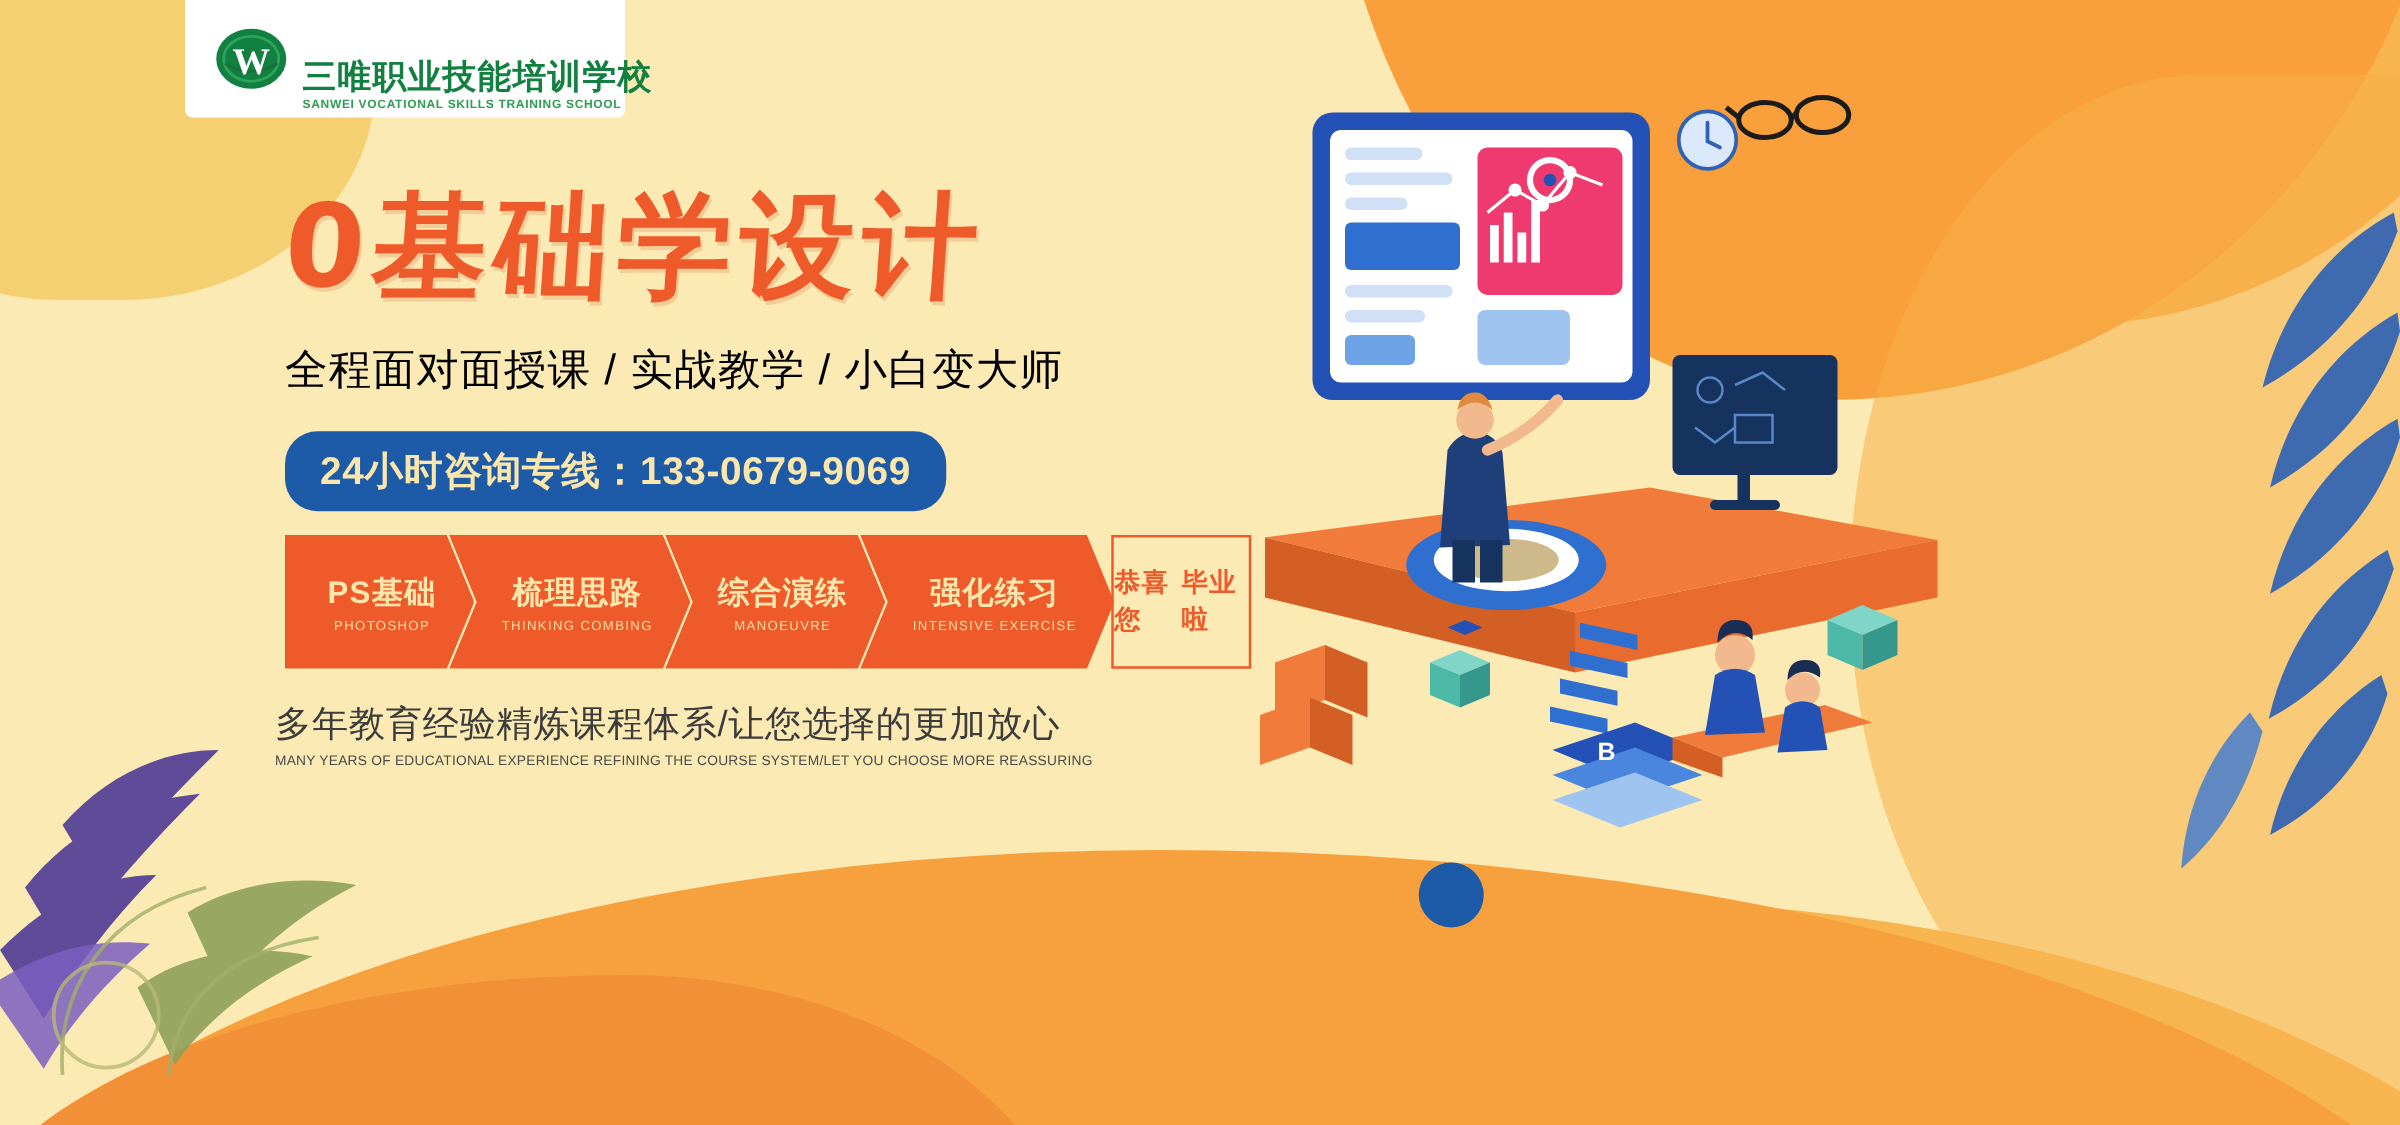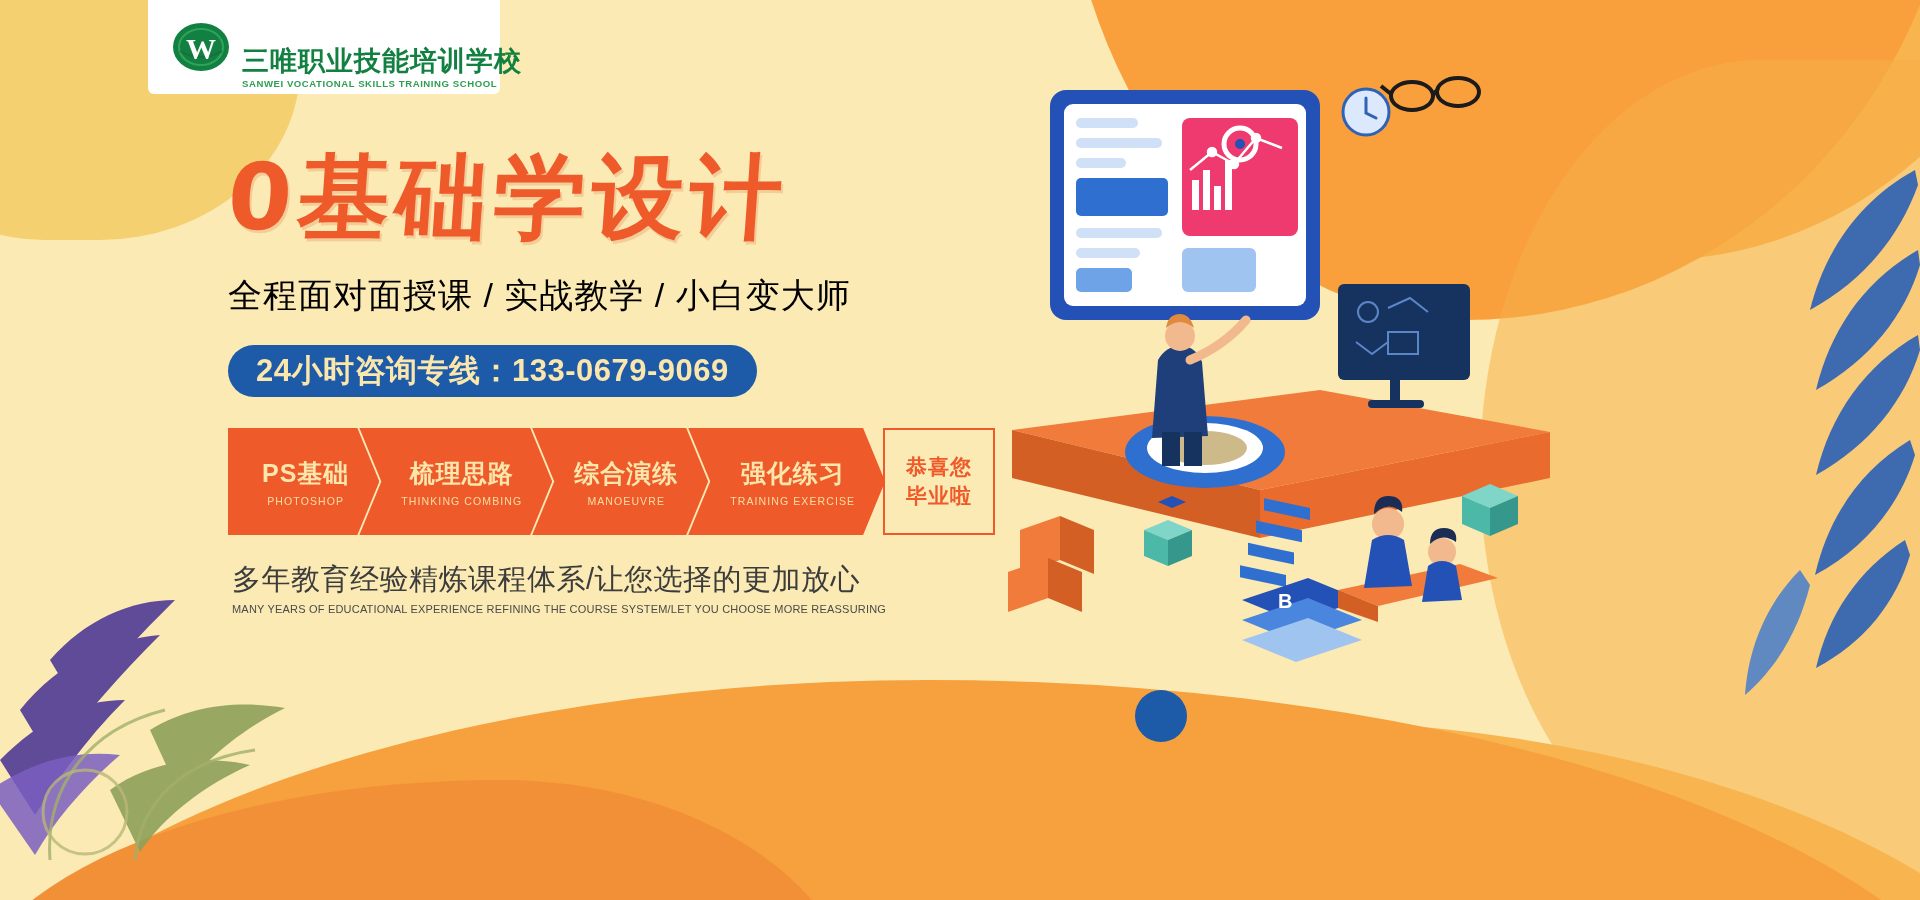--- a/index.html
+++ b/index.html
@@ -81,21 +81,21 @@
   }
   .subhead {
     margin-top:26px;
     font-size:34px; color:#000000; letter-spacing:1px;
     white-space:nowrap; font-weight:400;
   }
   .phone-pill {
     margin-top:26px;
     display:inline-flex; align-items:center; justify-content:center;
     background:#1d5aa8; color:#fbe6ab;
-    height:52px; padding:0 28px; border-radius:26px;
+    height:64px; padding:0 28px; border-radius:26px;
     font-size:31px; font-weight:bold; letter-spacing:.5px;
     white-space:nowrap;
   }
 
   
   .steps {
     position:absolute; left:228px; top:428px;
     display:flex; align-items:stretch; height:107px;
   }
   .step {
@@ -110,26 +110,26 @@
   .step:first-child { clip-path:polygon(0 0, calc(100% - 22px) 0, 100% 50%, calc(100% - 22px) 100%, 0 100%); padding-left:34px; }
   .step-cn { font-size:25px; font-weight:bold; letter-spacing:1px; white-space:nowrap; }
   .step-en { font-size:10.5px; letter-spacing:1.1px; margin-top:5px; white-space:nowrap; opacity:.92;text-align:right; }
 
   .grad-box {
     margin-left:18px;
     border:2px solid #ef5a2b;
     color:#ef5a2b;
     background:transparent;
     width:112px;
-    display:flex; flex-direction:column; align-items:center; justify-content:center;
+    display:flex; flex-direction:row; align-items:center; justify-content:center;
     font-size:21px; font-weight:bold; line-height:1.35; letter-spacing:1px;
   }
 
   
-  .tagline { position:absolute; left:232px; top:560px; width:700px; }
+  .tagline { position:absolute; left:220px; top:560px; width:700px; }
   .tagline-cn { font-size:29px; color:#3c3c3c; white-space:nowrap; letter-spacing:.5px; }
   .tagline-en { margin-top:3px; font-size:11px; color:#4a4a4a; letter-spacing:.2px; white-space:nowrap; }
 
   
   .illus { position:absolute; left:990px; top:60px; width:620px; height:620px; }
 
   
   .leaves-left { position:absolute; left:-10px; bottom:40px; width:330px; height:400px; }
   .leaves-right { position:absolute; right:0px; top:140px; width:260px; height:560px; }
 </style>
@@ -334,21 +334,21 @@
     <div class="step">
       <span class="step-cn">梳理思路</span>
       <span class="step-en">THINKING COMBING</span>
     </div>
     <div class="step">
       <span class="step-cn">综合演练</span>
       <span class="step-en">MANOEUVRE</span>
     </div>
     <div class="step">
       <span class="step-cn">强化练习</span>
-      <span class="step-en">TRAINING EXERCISE</span>
+      <span class="step-en">INTENSIVE EXERCISE</span>
     </div>
     <div class="grad-box">
       <span>恭喜您</span>
       <span>毕业啦</span>
     </div>
   </div>
 
   <div class="tagline">
     <div class="tagline-cn">多年教育经验精炼课程体系/让您选择的更加放心</div>
     <div class="tagline-en">MANY YEARS OF EDUCATIONAL EXPERIENCE REFINING THE COURSE SYSTEM/LET YOU CHOOSE MORE REASSURING</div>

